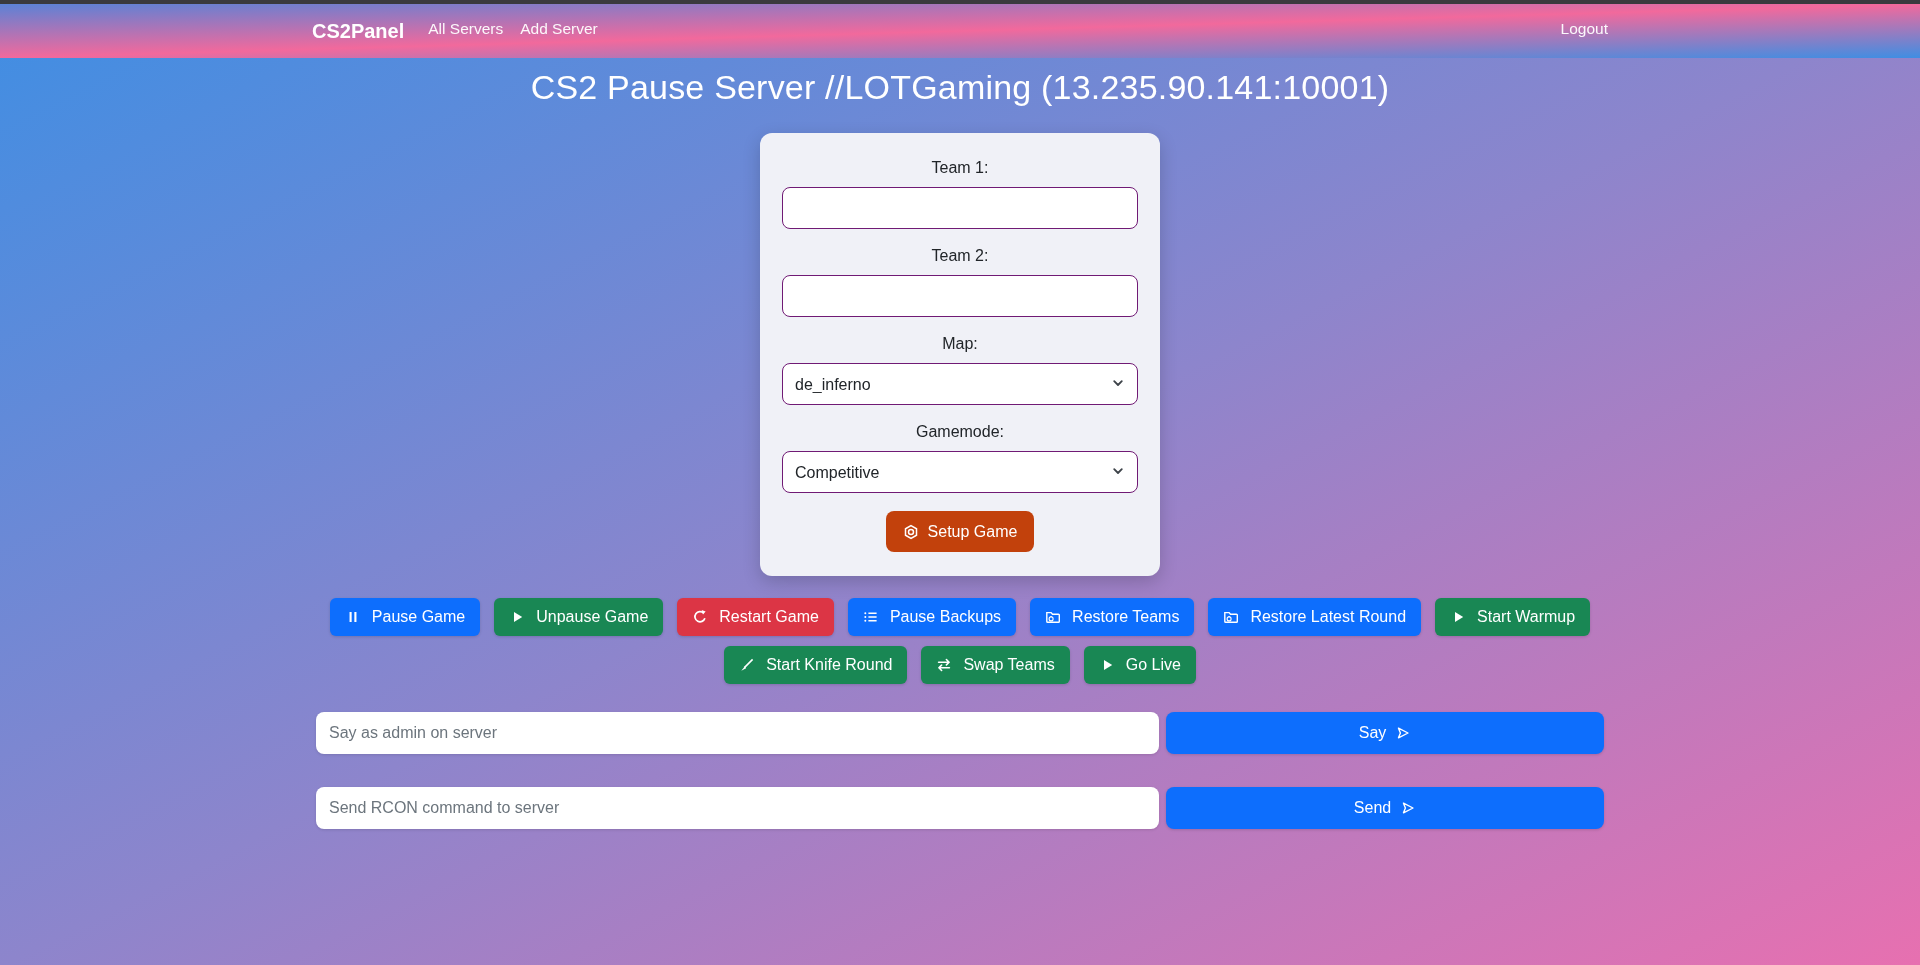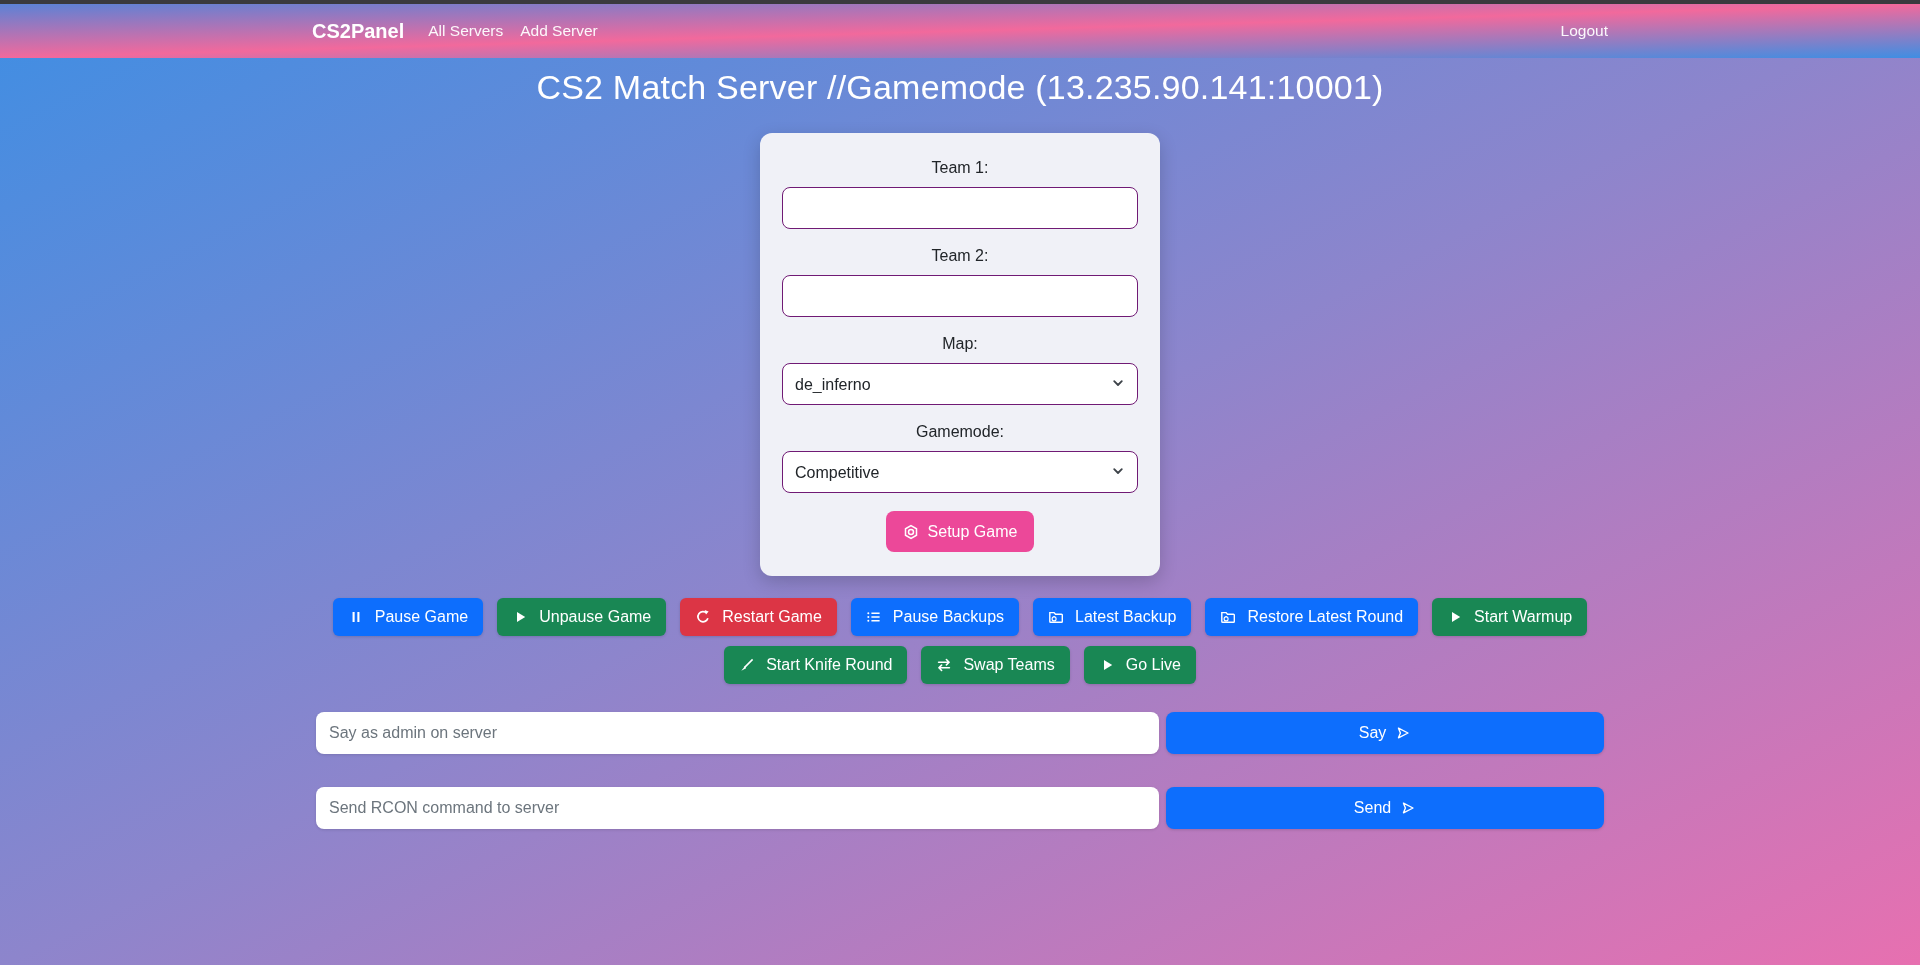--- a/index.html
+++ b/index.html
@@ -11,21 +11,21 @@
   .top-strip { height: 4px; background: #3a3a3e; }
 
   
   .navbar {
     height: 54px;
     background: linear-gradient(to bottom right, #5b82d6 0%, #f2699c 50%, #3f8ee3 100%);
     display: flex; align-items: center;
   }
   .nav-inner {
     width: 1296px; margin: 0 auto;
-    display: flex; align-items: center;
+    display: flex; 
   }
   .brand { color: #fff; font-size: 20px; font-weight: bold; margin-right: 24px; text-decoration: none; cursor: pointer; }
   .nav-link { color: rgba(255,255,255,.95); font-size: 15.5px; text-decoration: none; margin-right: 17px; cursor: pointer; }
   .nav-spacer { flex: 1; }
   .nav-logout { color: rgba(255,255,255,.95); font-size: 15.5px; text-decoration: none; cursor: pointer; }
 
   
   .page-title {
     margin-top: 10px;
     text-align: center; color: #fff;
@@ -56,21 +56,21 @@
   }
   .select-wrap { position: relative; }
   .select-input { appearance: none; -webkit-appearance: none; cursor: pointer; }
   .select-chevron {
     position: absolute; right: 12px; top: 12px;
     width: 16px; height: 16px; pointer-events: none;
   }
   .setup-btn {
     display: flex; align-items: center; justify-content: space-between; gap: 9px;
     margin: 6px auto 0;
-    background: #ec4899; color: #fff; border: none; cursor: pointer;
+    background: #c2410c; color: #fff; border: none; cursor: pointer;
     font-size: 16px; font-family: "Liberation Sans", sans-serif;
     padding: 4px 17px; height: 41px; border-radius: 8px;
   }
 
   
   .actions-row { display: flex; justify-content: center; gap: 14px; }
   .actions-row.row1 { margin-top: 22px; }
   .actions-row.row2 { margin-top: 10px; }
   .action-btn {
     display: inline-flex; align-items: center; gap: 11px;
@@ -112,21 +112,21 @@
 <nav class="navbar">
   <div class="nav-inner">
     <a class="brand">CS2Panel</a>
     <a class="nav-link">All Servers</a>
     <a class="nav-link">Add Server</a>
     <span class="nav-spacer"></span>
     <a class="nav-logout">Logout</a>
   </div>
 </nav>
 
-<h1 class="page-title">CS2 Match Server //Gamemode (13.235.90.141:10001)</h1>
+<h1 class="page-title">CS2 Pause Server //LOTGaming (13.235.90.141:10001)</h1>
 
 <div class="setup-card">
   <label class="field-label">Team 1:</label>
   <input class="text-input" type="text" value="" style="">
 
   <label class="field-label">Team 2:</label>
   <input class="text-input" type="text" value="" style="">
 
   <label class="field-label">Map:</label>
   <div class="select-wrap">
@@ -205,21 +205,21 @@
       <span>Pause Backups</span>
     </button>
     <button class="action-btn" style="background: rgb(13, 110, 253);">
       <span class="btn-icon">
         <svg viewBox="0 0 16 16">
           <path d="M1.8 3.6h4.3l1.4 1.7h6a.8.8 0 0 1 .8.8v6.3a.8.8 0 0 1-.8.8H2.6a.8.8 0 0 1-.8-.8V3.6z" fill="none" stroke="currentColor" stroke-width="1.4"></path>
           <circle cx="6.1" cy="9.9" r="2" fill="none" stroke="currentColor" stroke-width="1.1"></circle>
           <path d="M6.1 6.9l-1.4 1.2h2.8z" fill="currentColor"></path>
         </svg>
       </span>
-      <span>Latest Backup</span>
+      <span>Restore Teams</span>
     </button>
     <button class="action-btn" style="background: rgb(13, 110, 253);">
       <span class="btn-icon">
         <svg viewBox="0 0 16 16">
           <path d="M1.8 3.6h4.3l1.4 1.7h6a.8.8 0 0 1 .8.8v6.3a.8.8 0 0 1-.8.8H2.6a.8.8 0 0 1-.8-.8V3.6z" fill="none" stroke="currentColor" stroke-width="1.4"></path>
           <circle cx="6.1" cy="9.9" r="2" fill="none" stroke="currentColor" stroke-width="1.1"></circle>
           <path d="M6.1 6.9l-1.4 1.2h2.8z" fill="currentColor"></path>
         </svg>
       </span>
       <span>Restore Latest Round</span>

